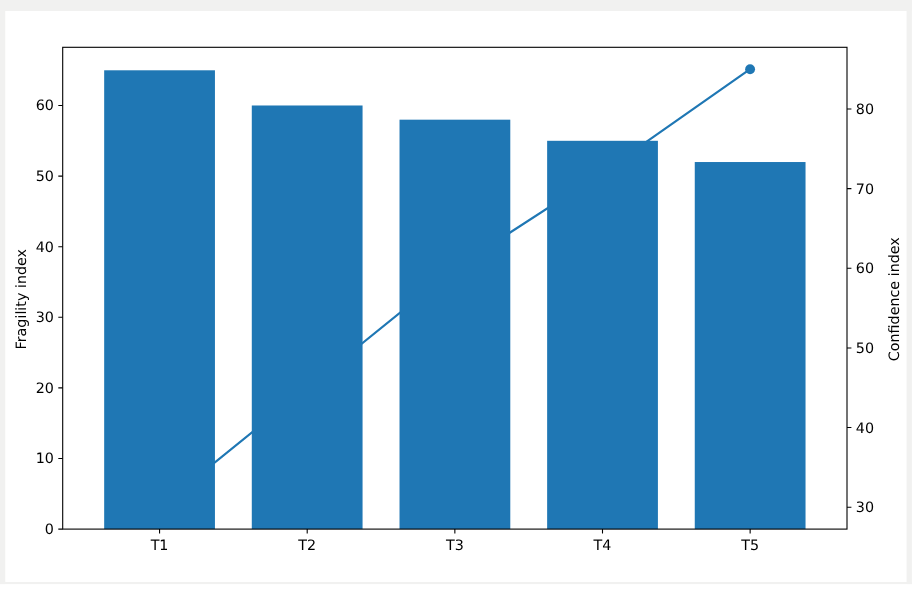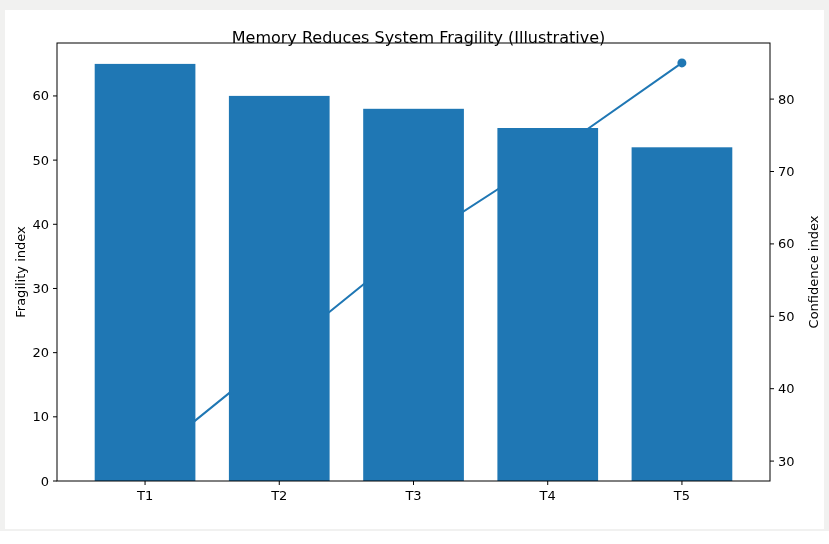--- a/index.html
+++ b/index.html
@@ -38,21 +38,20 @@
 </style>
 </head>
 <body>
 
 <div class="page-margin" id="margin-top"></div>
 <div class="page-margin" id="margin-left"></div>
 <div class="page-margin" id="margin-right"></div>
 <div class="page-margin" id="margin-bottom"></div>
 
 <div id="figure">
-  <div id="chart-title">Memory Reduces System Fragility (Illustrative)</div>
   <div class="ylabel" id="ylabel-left">Fragility index</div>
   <div class="ylabel" id="ylabel-right">Confidence index</div>
   <svg id="chart-svg" width="819" height="519">
       <polyline points="140.1,451.1 274.3,342.5 408.5,233.9 542.7,147.0 676.9,52.9" fill="none" stroke="#1f77b4" stroke-width="2"></polyline>
       <circle cx="140.1" cy="451.1" r="4.5" fill="#1f77b4"></circle>
       <circle cx="274.3" cy="342.5" r="4.5" fill="#1f77b4"></circle>
       <circle cx="408.5" cy="233.9" r="4.5" fill="#1f77b4"></circle>
       <circle cx="542.7" cy="147.0" r="4.5" fill="#1f77b4"></circle>
       <circle cx="676.9" cy="52.9" r="4.5" fill="#1f77b4"></circle>
       <rect x="89.7" y="53.9" width="100.7" height="417.1" fill="#1f77b4"></rect>

